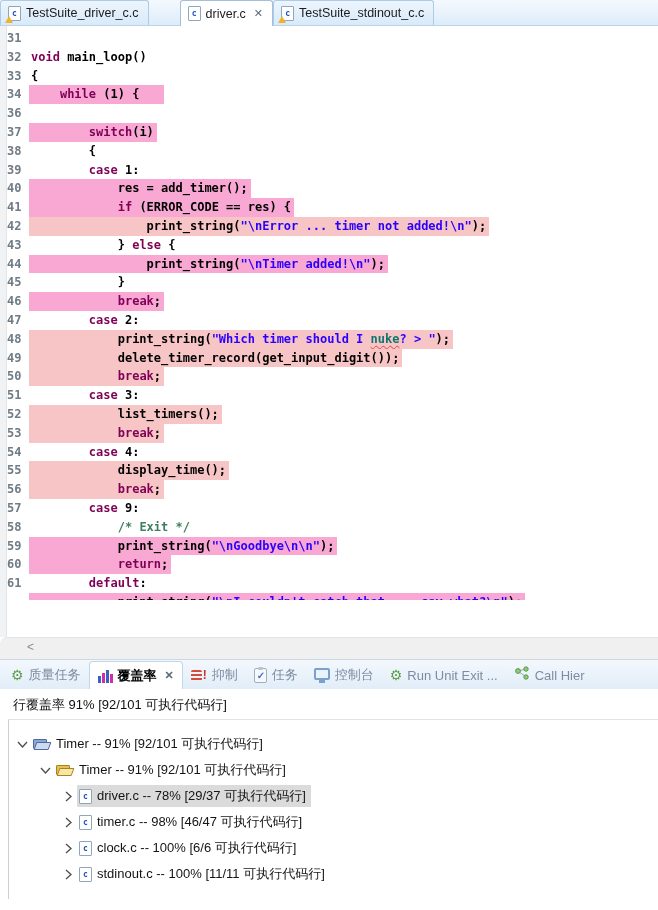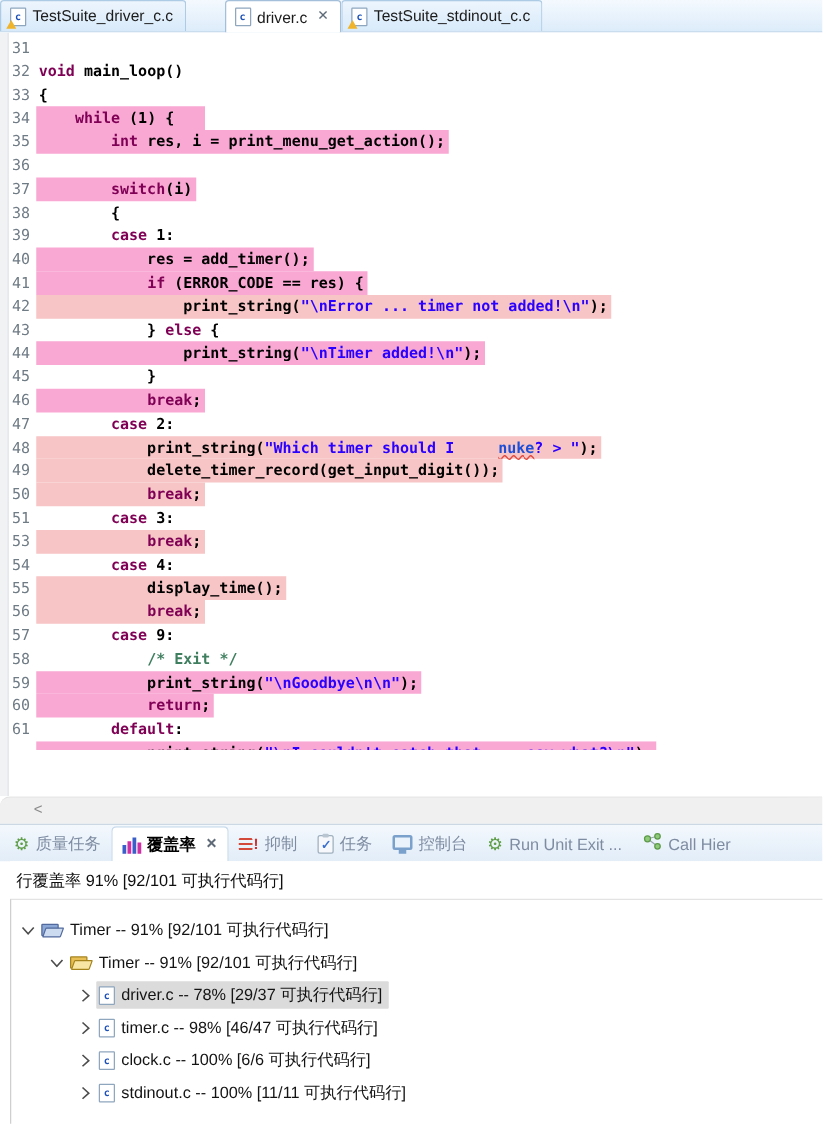--- a/index.html
+++ b/index.html
@@ -29,30 +29,30 @@
     border-bottom:7px solid #f0b42c; }
 
   
   .editor { position:absolute; top:26px; left:0; width:658px; height:611px;
     background:#fff; overflow:hidden; padding-top:3px;
     font:bold 12px "DejaVu Sans Mono", monospace; }
   .ruler { position:absolute; left:0; top:0; bottom:0; width:7px;
     background:#f0f2f4; border-right:1px solid #e2e5e8; }
   .cl { display:flex; height:18.8px; line-height:18.8px; padding-left:7px; }
   .cl.partial { height:7px; overflow:hidden; }
-  .ln { width:22px; padding-right:5px; text-align:right; flex:none;
-    color:#6f7b85; font-weight:normal; }
+  .ln { width:22px; padding-right:5px; text-align:left; flex:none;
+    color:#6f7b85; font-weight:bold; }
   .ct { white-space:pre; padding:0 3px 0 2px; }
   .ct.g { background:#f9a8d4; }
   .ct.p { background:#f7c5c5; }
   .tok-kw { color:#7f0055; }
   .tok-pl { color:#000000; }
   .tok-str { color:#2a00ff; }
-  .tok-strw { color:#1d4ed8; text-decoration:underline wavy #e04a3f;
-    text-decoration-thickness:1px; text-underline-offset:2px;margin-left:28px; }
+  .tok-strw { color:#0f766e; text-decoration:underline wavy #e04a3f;
+    text-decoration-thickness:1px; text-underline-offset:2px; }
   .tok-cm { color:#3f7f5f; }
 
   
   .hscroll { position:absolute; top:637px; left:0; width:658px; height:22px;
     background:#f0f0f0; border-top:1px solid #e3e3e3; border-radius:8px 0 0 0; }
   .hs-left { position:absolute; left:27px; top:2px; font-size:12px; color:#8a8a8a; }
 
   
   .ptabbar { position:absolute; top:659px; left:0; width:658px; height:30px;
     background:linear-gradient(#f3f8fd,#e2edf8); border-top:1px solid #ccd8e3;
@@ -140,24 +140,20 @@
         </div>
         <div class="cl">
           <span class="ln">33</span>
           <span class="ct"><span class="tok-pl">{</span></span>
         </div>
         <div class="cl">
           <span class="ln">34</span>
           <span class="ct g"><span class="tok-pl">    </span><span class="tok-kw">while</span><span class="tok-pl"> (1) {   </span></span>
         </div>
         <div class="cl">
-          <span class="ln">35</span>
-          <span class="ct g"><span class="tok-pl">        </span><span class="tok-kw">int</span><span class="tok-pl"> res, i = print_menu_get_action();</span></span>
-        </div>
-        <div class="cl">
           <span class="ln">36</span>
           <span class="ct"></span>
         </div>
         <div class="cl">
           <span class="ln">37</span>
           <span class="ct g"><span class="tok-pl">        </span><span class="tok-kw">switch</span><span class="tok-pl">(i)</span></span>
         </div>
         <div class="cl">
           <span class="ln">38</span>
           <span class="ct"><span class="tok-pl">        {</span></span>
@@ -206,20 +202,24 @@
           <span class="ln">49</span>
           <span class="ct p"><span class="tok-pl">            delete_timer_record(get_input_digit());</span></span>
         </div>
         <div class="cl">
           <span class="ln">50</span>
           <span class="ct p"><span class="tok-pl">            </span><span class="tok-kw">break</span><span class="tok-pl">;</span></span>
         </div>
         <div class="cl">
           <span class="ln">51</span>
           <span class="ct"><span class="tok-pl">        </span><span class="tok-kw">case</span><span class="tok-pl"> 3:</span></span>
+        </div>
+        <div class="cl">
+          <span class="ln">52</span>
+          <span class="ct p"><span class="tok-pl">            list_timers();</span></span>
         </div>
         <div class="cl">
           <span class="ln">53</span>
           <span class="ct p"><span class="tok-pl">            </span><span class="tok-kw">break</span><span class="tok-pl">;</span></span>
         </div>
         <div class="cl">
           <span class="ln">54</span>
           <span class="ct"><span class="tok-pl">        </span><span class="tok-kw">case</span><span class="tok-pl"> 4:</span></span>
         </div>
         <div class="cl">

